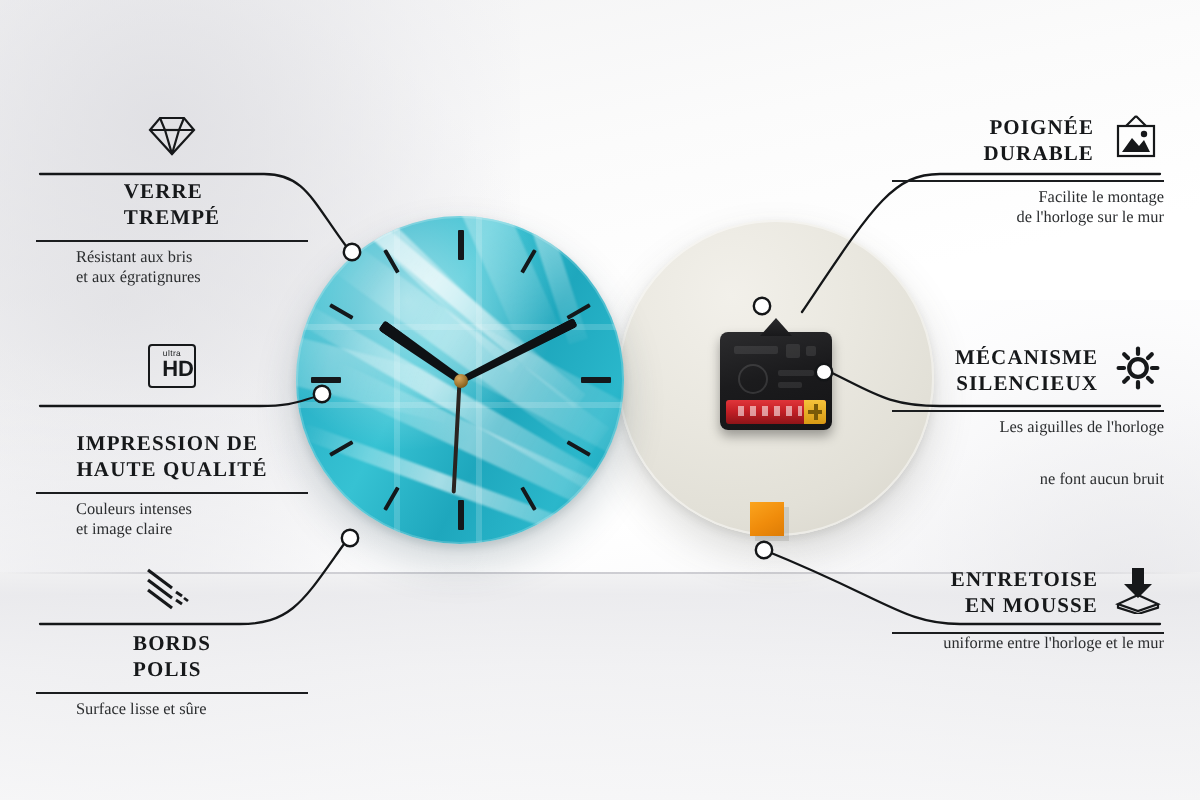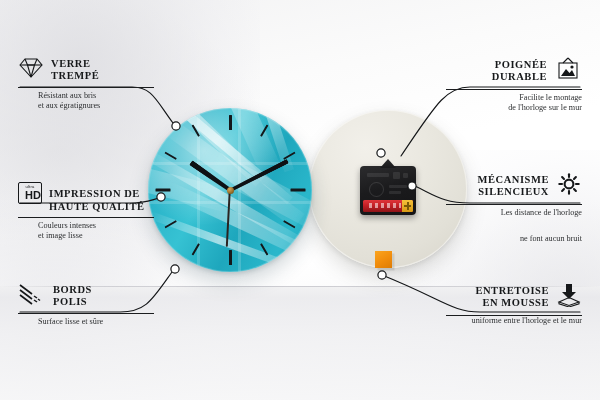--- a/index.html
+++ b/index.html
@@ -156,21 +156,21 @@
     letter-spacing:0.55px; color:#16181a; text-transform:uppercase;
     white-space:nowrap;
   }
   .f-rule { height:1px; background:#1b1d1f; margin-top:4px; }
   .f-desc {
     font-family:"Liberation Serif", serif;
     font-size:8.2px; line-height:10px; color:#2c2e30; margin-top:3px;
     white-space:nowrap;
     padding-left:20px;
   }
-  .feature.left  .f-head { justify-content:flex-start; }
+  .feature.left  .f-head { justify-content:flex-start;flex-direction:column; }
   .feature.left  .f-title{ text-align:left; }
   .feature.left  .f-desc { text-align:left; }
   .feature.right .f-head { justify-content:flex-end; }
   .feature.right .f-title{ text-align:right; }
   .feature.right .f-desc { text-align:right; }
   .icon { flex:0 0 auto; display:block; }
 
   
   #feat-0 { left:18px;  top:57px;  width:136px; }
   #feat-1 { left:18px;  top:172px; width:136px; }
@@ -299,21 +299,21 @@
         <span style="position:absolute;left:0;right:0;top:1px;text-align:center;font-size:4.2px;line-height:5px;font-family:'Liberation Sans',sans-serif;color:#16181a;letter-spacing:0.2px;">ultra</span>
         <span style="position:absolute;left:0;right:0;top:6px;text-align:right;font-size:11px;line-height:12px;font-weight:bold;font-family:'Liberation Sans',sans-serif;color:#16181a;">HD</span>
       </span>
       <span>
         <span class="f-title" style="display:block;margin-top:16px;">IMPRESSION DE</span>
         <span class="f-title" style="display:block;">HAUTE QUALITÉ</span>
       </span>
     </div>
     <div class="f-rule"></div>
     <div class="f-desc">Couleurs intenses</div>
-    <div class="f-desc" style="margin-top:0;">et image lisse</div>
+    <div class="f-desc" style="margin-top:0;">et image claire</div>
   </div>
 
   <div class="feature left" id="feat-2">
     <div class="f-head">
       <span class="icon">
         <svg width="28" height="22" viewBox="0 0 28 22" fill="none" stroke="#16181a">
           <path d="M2,2 L14,11" stroke-width="1.6"></path>
           <path d="M2,7 L14,16" stroke-width="1.6"></path>
           <path d="M2,12 L14,21" stroke-width="1.6"></path>
           <path d="M16,13 L19,15" stroke-width="1.5"></path>
@@ -366,21 +366,21 @@
             <path d="M20.0,12 L22.7,12"></path>
             <path d="M6.1,5.1 L8.0,7.0"></path>
             <path d="M18.0,17.0 L19.9,18.9"></path>
             <path d="M19.9,5.1 L18.0,7.0"></path>
             <path d="M8.0,17.0 L6.1,18.9"></path>
           </g>
         </svg>
       </span>
     </div>
     <div class="f-rule"></div>
-    <div class="f-desc">Les distance de l'horloge</div>
+    <div class="f-desc">Les aiguilles de l'horloge</div>
     <div class="f-desc" style="margin-top:16px;">ne font aucun bruit</div>
   </div>
 
   <div class="feature right" id="feat-5">
     <div class="f-head">
       <span>
         <span class="f-title" style="display:block;">ENTRETOISE</span>
         <span class="f-title" style="display:block;">EN MOUSSE</span>
       </span>
       <span class="icon">

